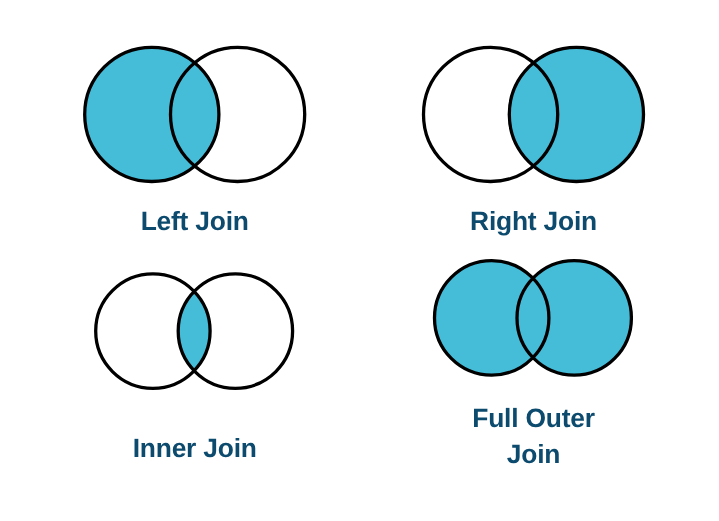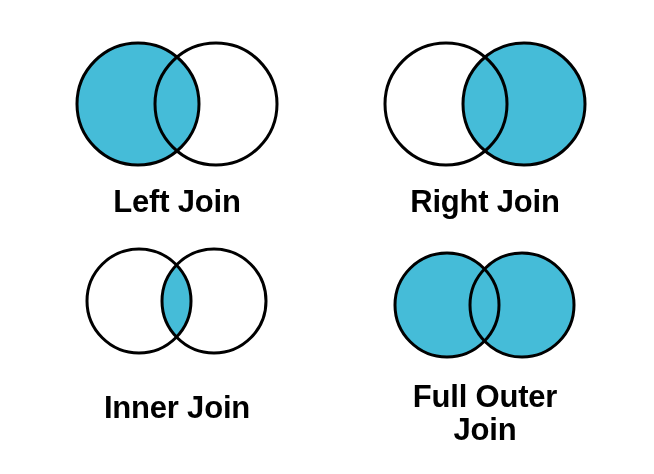--- a/index.html
+++ b/index.html
@@ -22,34 +22,34 @@
   }
   .cell {
     position: absolute;
     display: flex;
     flex-direction: column;
     align-items: center;
   }
   .cell-tl { left: 22px;  top: 34px;  width: 310px; }
   .cell-tr { left: 330px; top: 34px;  width: 310px; }
   .cell-bl { left: 22px;  top: 240px; width: 310px; }
-  .cell-br { left: 330px; top: 244px; width: 310px; }
+  .cell-br { left: 330px; top: 228px; width: 310px; }
 
   .venn-wrap {
     display: block;
     line-height: 0;
   }
   .venn-svg { display: block; }
 
   .join-label {
     font-family: "Liberation Sans", sans-serif;
     font-weight: bold;
-    font-size: 31px;
+    font-size: 24px;
     line-height: 33px;
-    color: #000000;
+    color: #0c4a6e;
     text-align: center;
     letter-spacing: -0.2px;
     white-space: pre-line;
     margin-top: 10px;
   }
   .label-tl { margin-top: 11px; }
   .label-tr { margin-top: 11px; text-align: center; }
   .label-bl { margin-top: 29px; }
   .label-br { margin-top: 14px; }
 </style>

